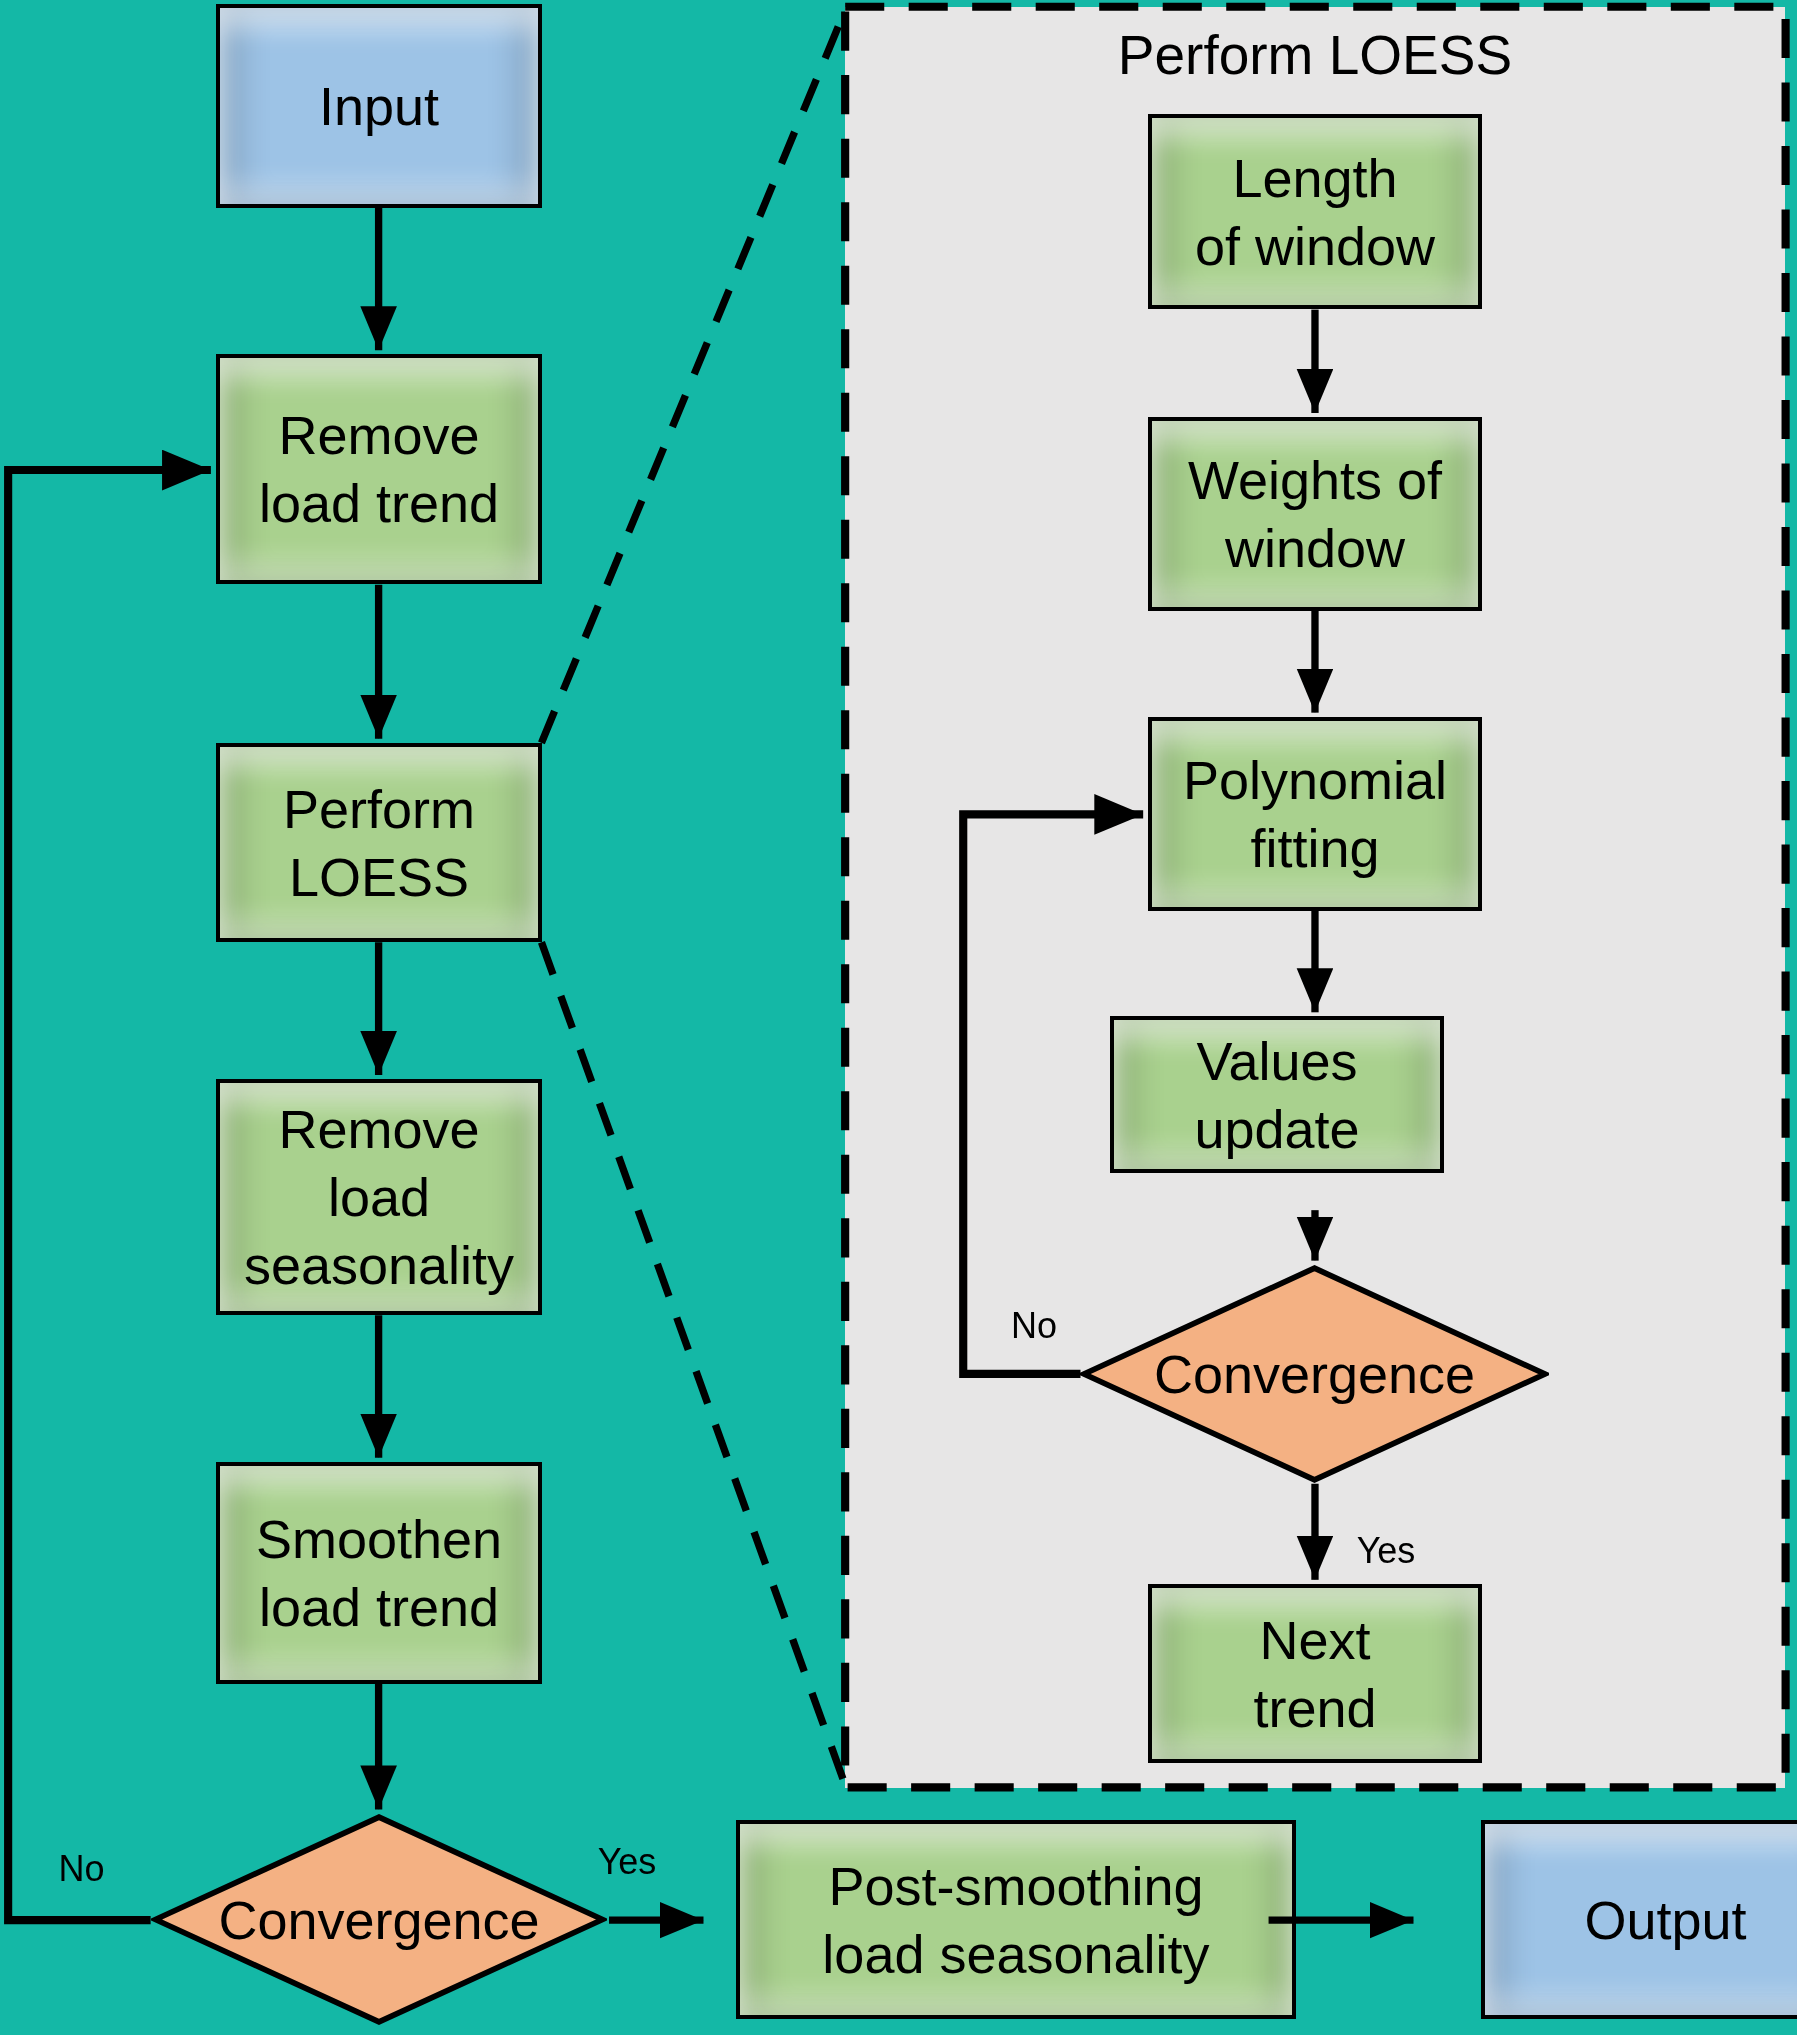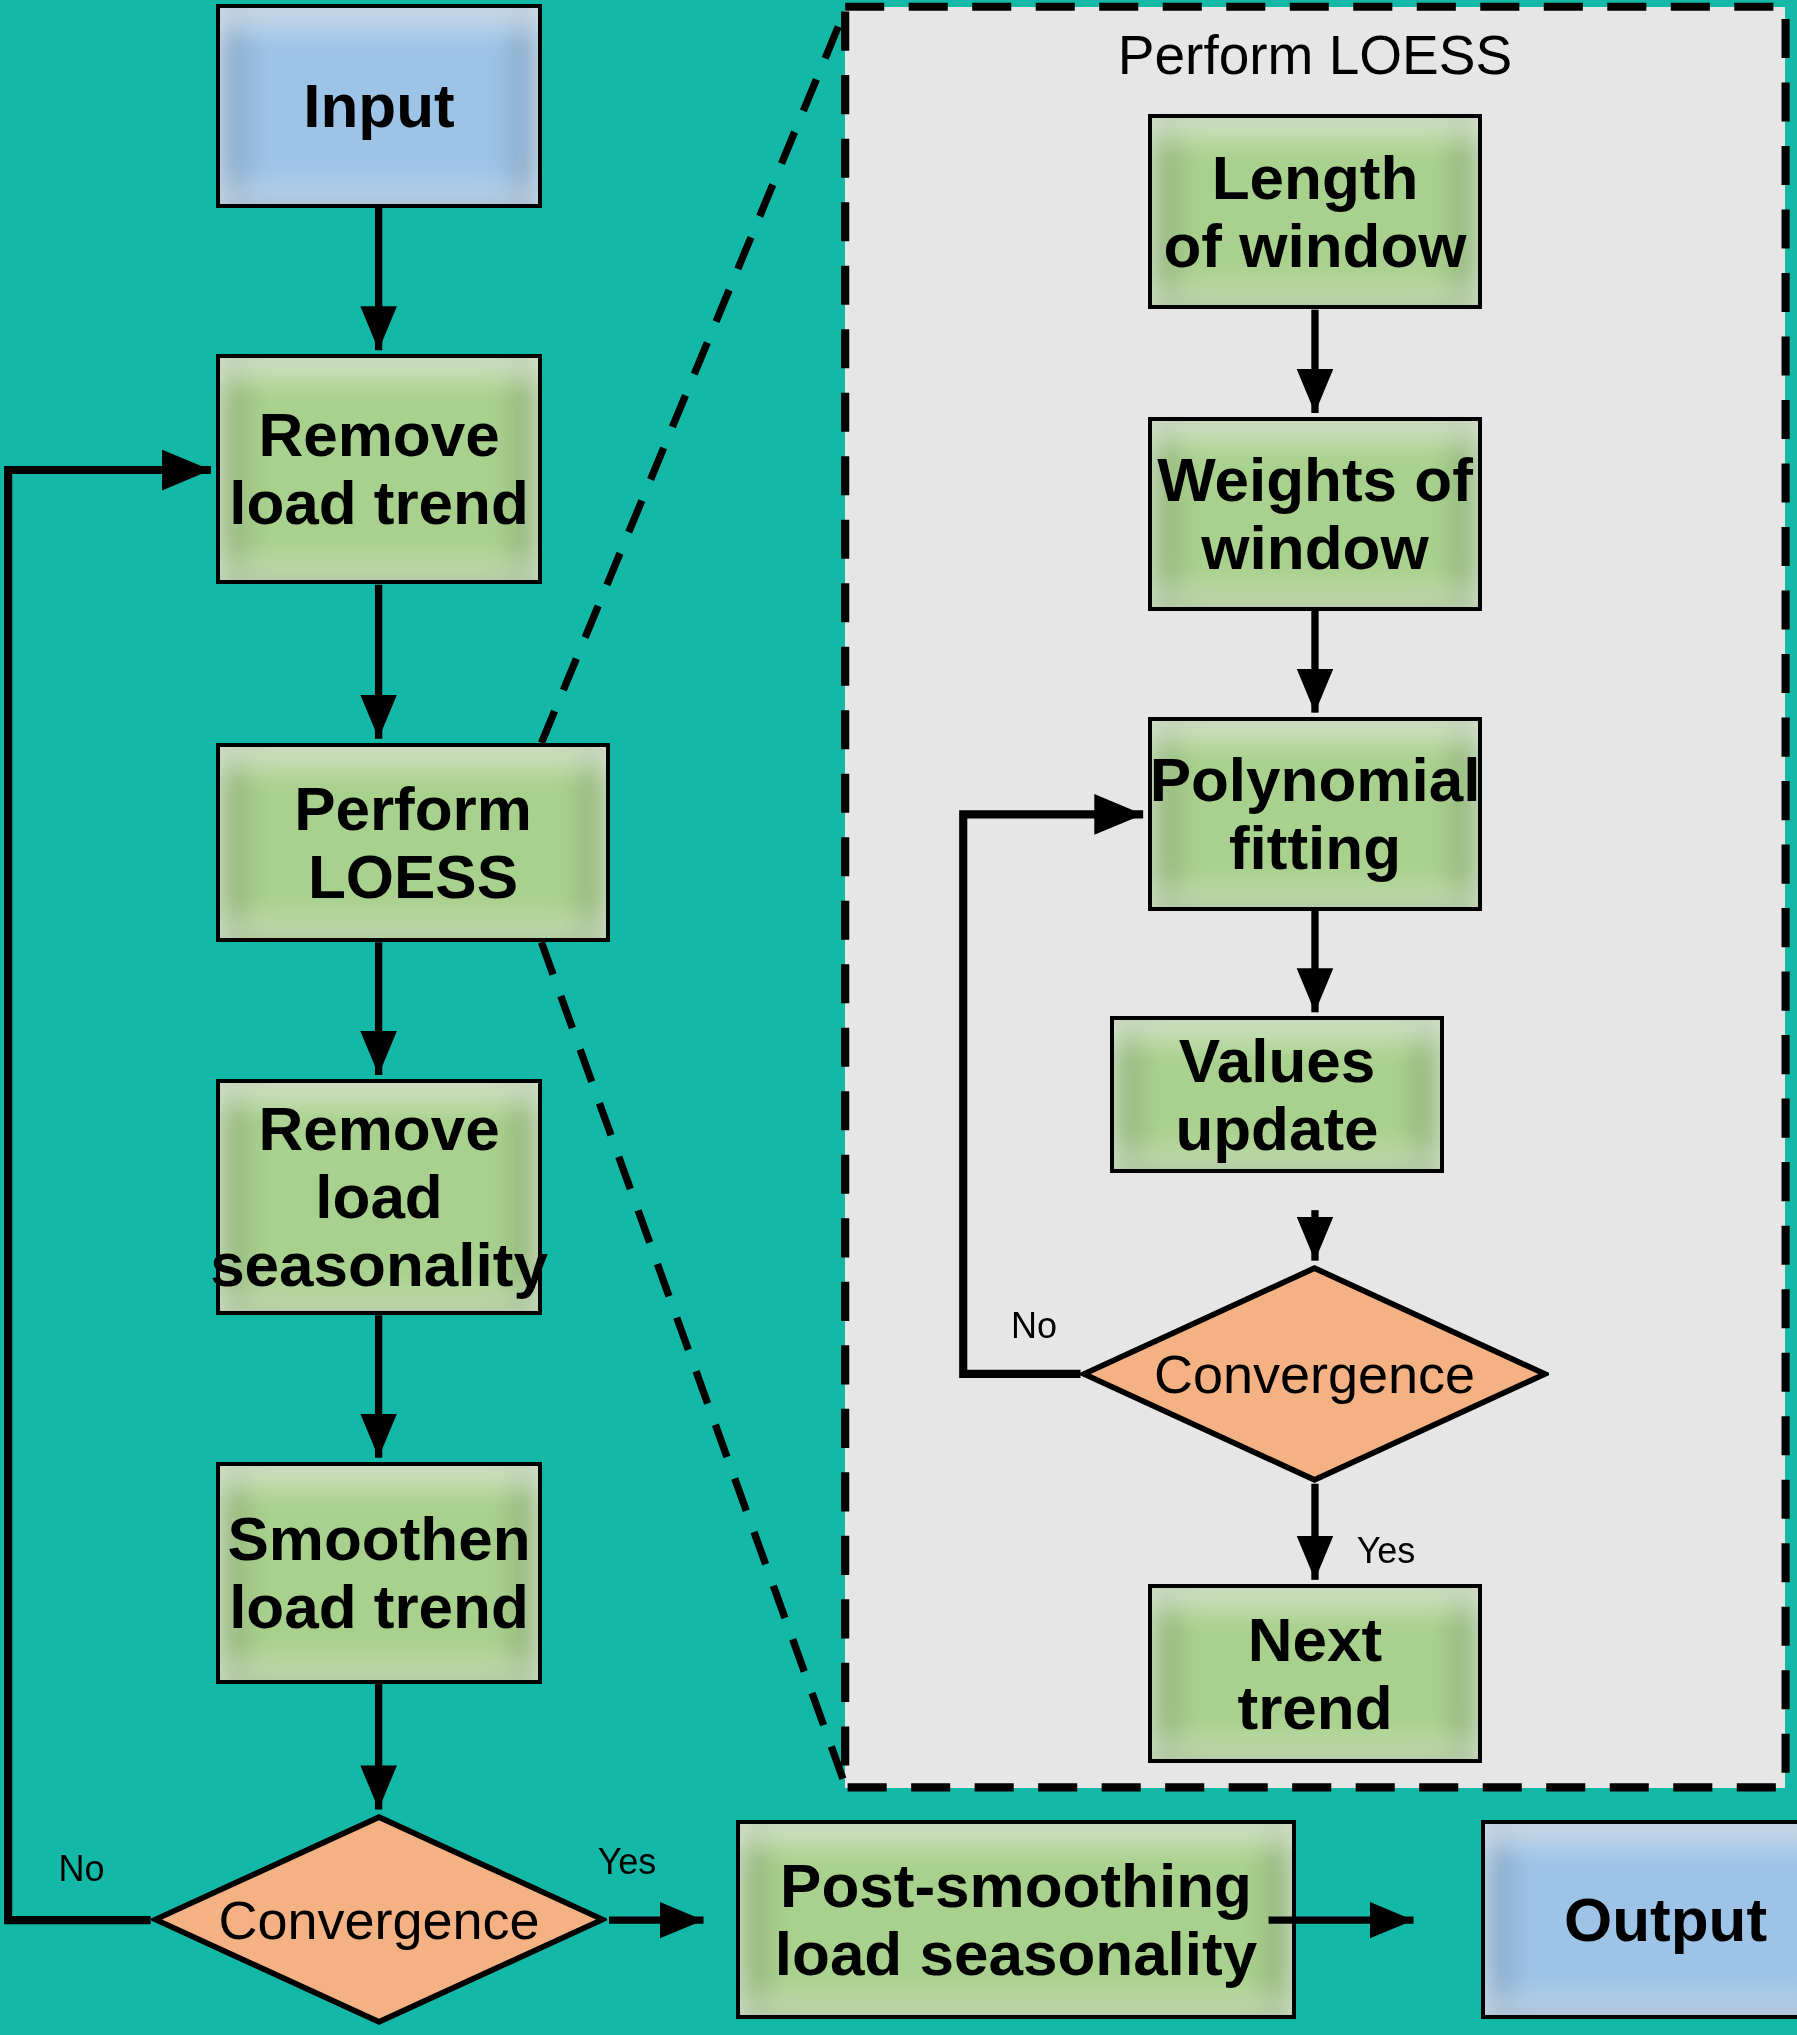--- a/index.html
+++ b/index.html
@@ -16,26 +16,25 @@
     position:absolute;
     background:#E7E6E6;
   }
   
   .node {
     position:absolute;
     box-sizing:border-box;
     border:4.9px solid #000;
     display:flex; align-items:center; justify-content:center;
     text-align:center;
-    font-size:62px; line-height:68px;
+    font-size:54px; line-height:68px;
     box-shadow: inset 0 21px 24.4px rgba(255,255,255,.50),
                 inset 0 -21px 24.4px rgba(255,255,255,.32),
                 inset 24.4px 0 29px rgba(0,0,0,.13),
                 inset -24.4px 0 29px rgba(0,0,0,.13);
-    font-weight: bold;
   }
   .green { background:#A9D18E; }
   .blue  { background:#9DC3E6; }
   .label { white-space:pre-line; }
   
   .diamond { position:absolute; }
   .diamond svg { position:absolute; left:0; top:0; }
   .dpoly { fill:#F4B183; stroke:#000; stroke-width:7; stroke-linejoin:miter; }
   .dlabel {
     position:absolute; left:0; top:0; width:100%; height:100%;
@@ -65,21 +64,21 @@
 
   <div class="node blue" style="left:216px; top:4.1px; width:326px; height:204px;">
     <span class="label">Input</span>
   </div>
 
   <div class="node green" style="left:216px; top:354px; width:326px; height:230px;">
     <span class="label">Remove
 load trend</span>
   </div>
 
-  <div class="node green" style="left:216px; top:743px; width:394px; height:199px;">
+  <div class="node green" style="left:216px; top:743px; width:326px; height:199px;">
     <span class="label">Perform
 LOESS</span>
   </div>
 
   <div class="node green" style="left:216px; top:1079px; width:326px; height:236px;">
     <span class="label">Remove
 load
 seasonality</span>
   </div>
 

